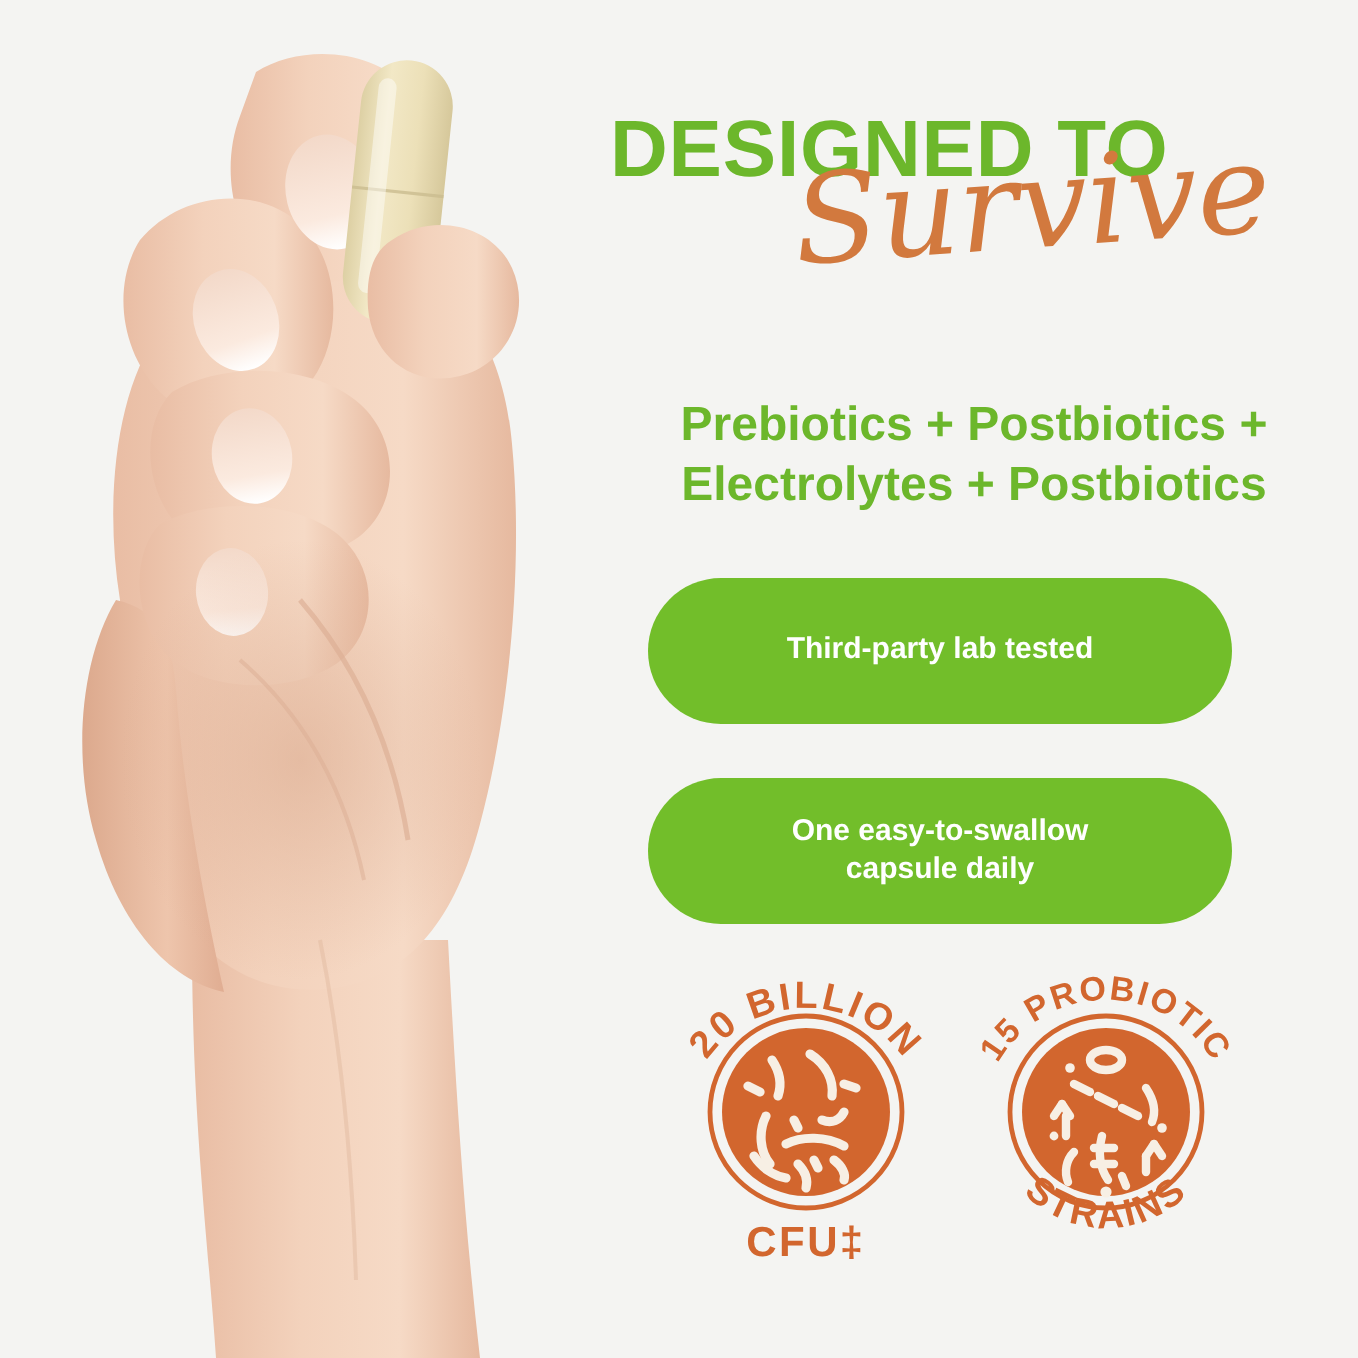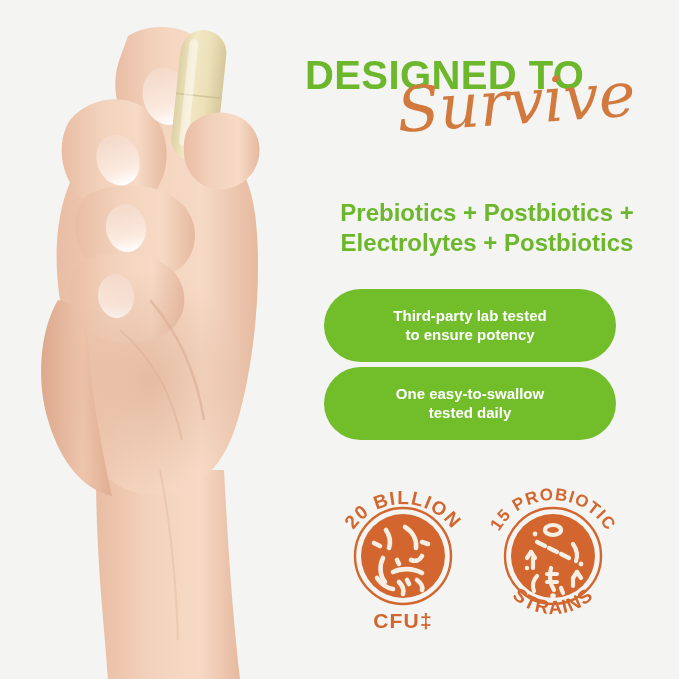--- a/index.html
+++ b/index.html
@@ -98,21 +98,21 @@
     justify-content: center;
     text-align: center;
     color: #ffffff;
     font-size: 15px;
     font-weight: bold;
     line-height: 1.22;
     box-sizing: border-box;
     padding: 0 14px;
   }
   .pill-1 { top: 289px; }
-  .pill-2 { top: 367px; text-align: center; }
+  .pill-2 { top: 389px; text-align: center; }
   .pill span { display: block; white-space: nowrap; }
 
   
   .seals {
     position: absolute;
     left: 0;
     top: 478px;
     width: 384px;
     height: 160px;
   }
@@ -225,28 +225,27 @@
     </div>
 
     <div class="subhead">
       <div>Prebiotics + Postbiotics +</div>
       <div>Electrolytes + Postbiotics</div>
     </div>
 
     <div class="pill pill-1">
       <div>
         <span>Third-party lab tested</span>
-        <span>to ensure potency</span>
       </div>
     </div>
 
     <div class="pill pill-2">
       <div>
         <span>One easy-to-swallow</span>
-        <span>tested daily</span>
+        <span>capsule daily</span>
       </div>
     </div>
 
     <div class="seals">
 
       <div class="seal seal-left">
         <svg viewBox="0 0 152 152" xmlns="http://www.w3.org/2000/svg">
           <defs>
             <path id="arcTopL" d="M 16 84 A 60 60 0 0 1 136 84" fill="none"></path>
             <path id="arcBotL" d="M 22 86 A 54 54 0 0 0 130 86" fill="none"></path>

